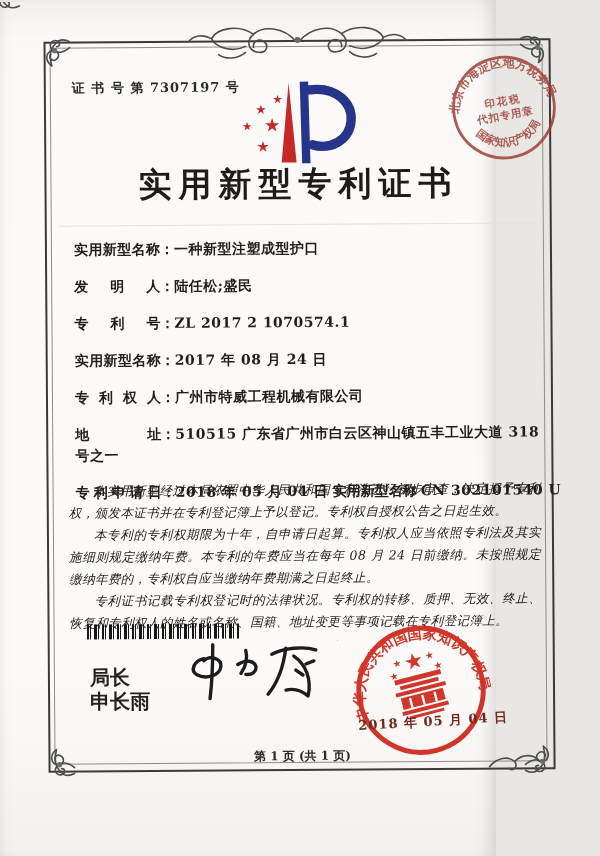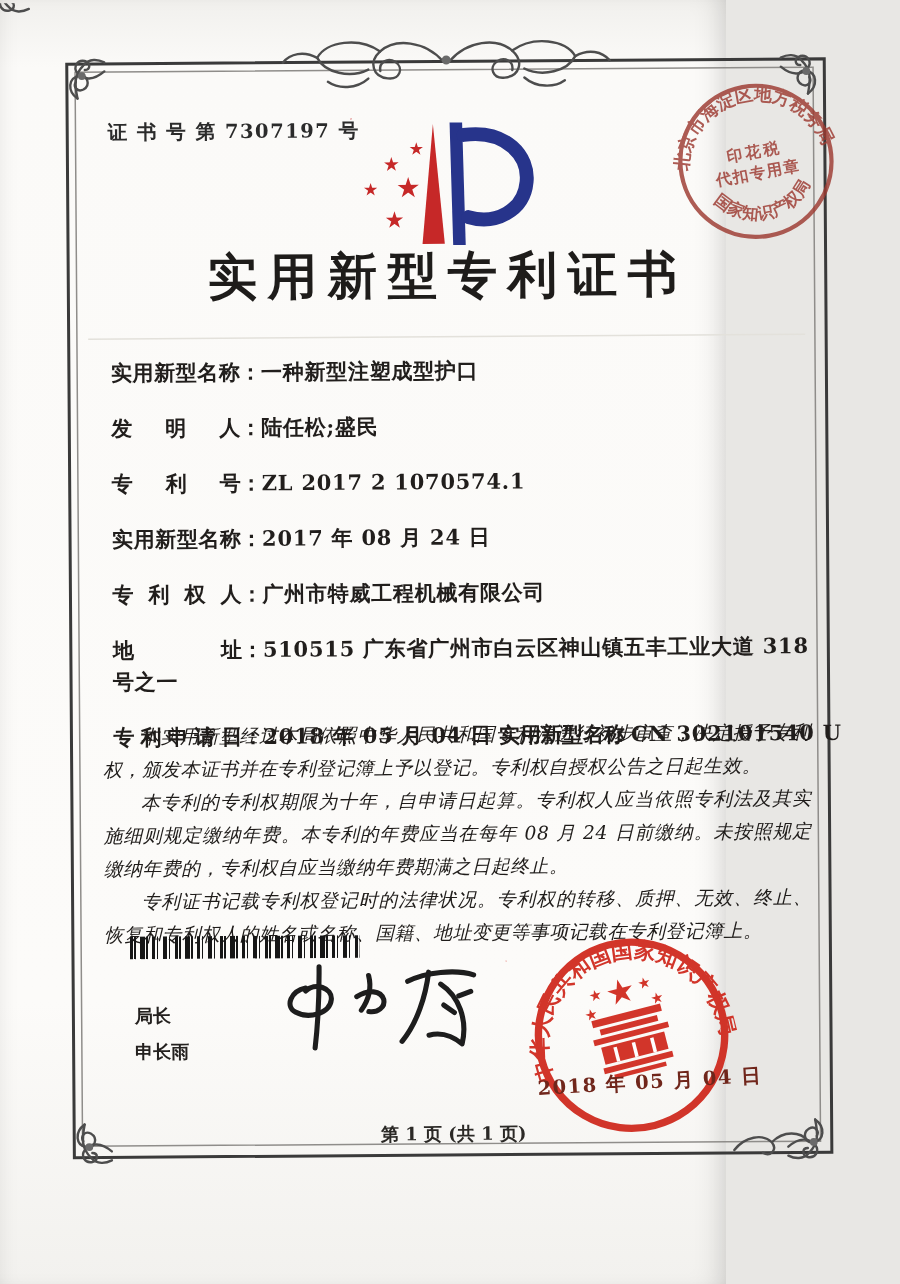--- a/index.html
+++ b/index.html
@@ -2,21 +2,21 @@
 <html><head>
 <meta charset="utf-8">
 <style>
   html,body{margin:0;padding:0;}
   body{width:600px;height:856px;overflow:hidden;
        font-family:"DejaVu Serif","Liberation Serif",serif;
        background:#e8e7e4;}
   .page{position:relative;width:484px;height:856px;
         background:linear-gradient(180deg,#f1f0ed 0,#fbfaf8 45px,#fcfbf9 78%,#f2f1ee 100%);
         box-shadow:inset -14px 0 22px -16px rgba(0,0,0,.25), inset 10px 0 18px -16px rgba(0,0,0,.18);
-        color:#26221f;}
+        color:#26221f;padding-left:12px;}
   .sheet{position:absolute;left:0;top:0;width:600px;height:800px;transform:rotate(-0.4deg);}
 
   
   .frame-outer{position:absolute;left:46px;top:40px;width:503px;height:727px;border:2px solid #3a3a3a;}
   .frame-inner{position:absolute;left:52px;top:46px;width:491px;height:715px;border:1px solid #8f8d8a;}
 
   .certno{position:absolute;left:74px;top:78px;font-size:13px;font-weight:700;letter-spacing:1px;color:#2b2b2b;}
 
   .logo{position:absolute;left:236px;top:78px;width:130px;height:90px;}
 
@@ -35,21 +35,21 @@
   .frow-grant .flabel2{display:inline-block;width:74px;text-align:justify;text-align-last:justify;}
 
   .body-text{position:absolute;left:68px;top:479px;width:472px;font-size:12.5px;line-height:1.76;
              font-style:italic;color:#1f1c1a;text-align:justify;letter-spacing:.4px;}
   .body-text p{margin:0;text-indent:2em;}
 
   .barcode{position:absolute;left:85px;top:623px;width:153px;height:15px;
     background:repeating-linear-gradient(90deg,#161616 0 2px,transparent 2px 3px,#161616 3px 4px,
       transparent 4px 7px,#161616 7px 10px,transparent 10px 11px,#161616 11px 12px,transparent 12px 15px);}
 
-  .director{position:absolute;left:88px;top:664px;font-size:12px;font-weight:700;line-height:24px;color:#24211f;}
+  .director{position:absolute;left:88px;top:664px;font-size:20px;font-weight:700;line-height:24px;color:#24211f;}
   .signature{position:absolute;left:178px;top:640px;width:152px;height:66px;}
 
   .seal-bottom{position:absolute;left:350px;top:622px;width:138px;height:138px;transform:rotate(-14deg);opacity:.93;}
   .seal-date{position:absolute;left:356px;top:714px;width:130px;font-size:13px;font-weight:700;
              color:#70261b;letter-spacing:1px;transform:rotate(-3deg);white-space:nowrap;}
 
   .page-ind{position:absolute;left:0;top:748px;width:600px;text-align:center;font-size:12px;font-weight:700;color:#2b2926;}
 
   .ornaments{position:absolute;left:0;top:0;width:600px;height:800px;pointer-events:none;}
 

